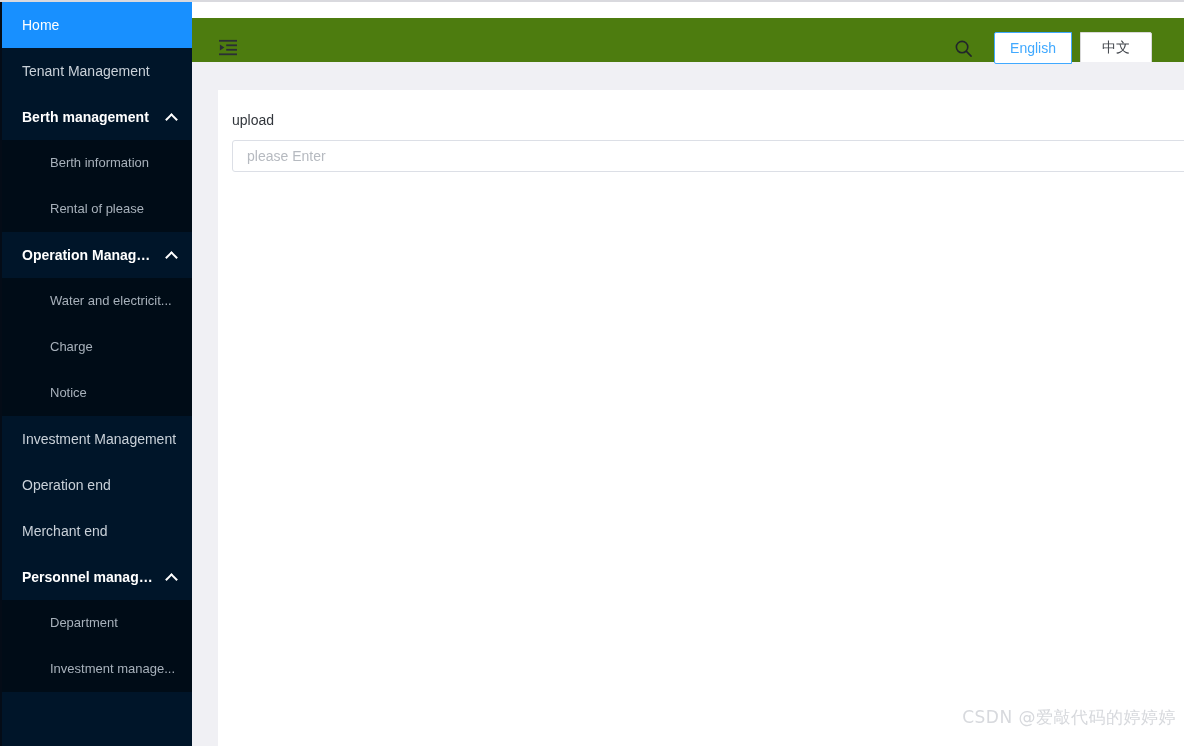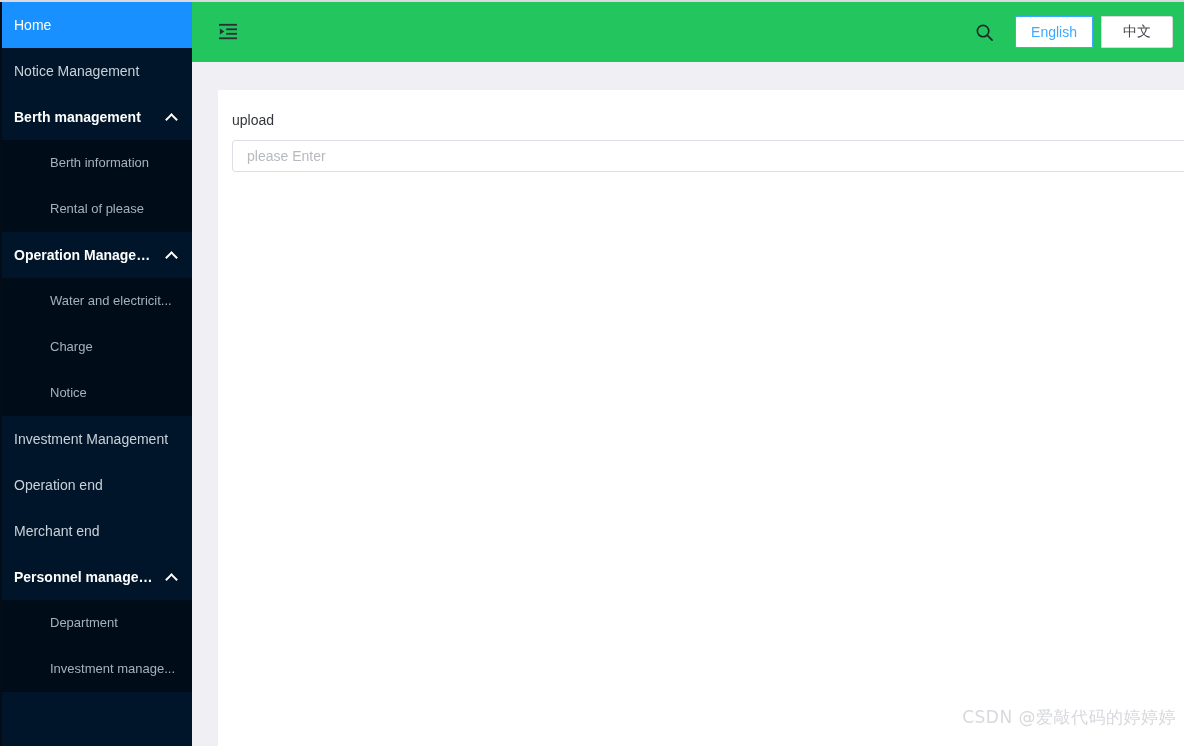--- a/index.html
+++ b/index.html
@@ -40,21 +40,21 @@
     display: flex;
     align-items: center;
     padding: 0 16px 0 24px;
     color: #c9d1d9;
     font-size: 14px;
     line-height: 46px;
     white-space: nowrap;
     cursor: pointer;
     background: #001529;
   }
-  .nav-item.level1 { padding-left: 12px; }
+  .nav-item.level1 { padding-left: 20px; }
   .nav-item .label {
     flex: 1 1 auto;
     overflow: hidden;
     text-overflow: ellipsis;
     white-space: nowrap;
   }
   .nav-item.selected {
     background: #1890ff;
     color: #ffffff;
   }
@@ -87,27 +87,27 @@
     background: #000c17;
     padding-left: 48px;
     color: #a7b1bb;
     font-weight: normal;
     font-size: 13px;
   }
 
   
   .header {
     position: absolute;
-    left: 192px; top: 0;
+    left: 192px; top: 16px;
     width: 992px;
     height: 60px;
-    background: #22c55e;
-    display: flex;
-    align-items: center;
-    padding: 0 7px 0 22px;
+    background: #4d7c0f;
+    display: flex;
+    align-items: center;
+    padding: 0 28px 0 22px;
   }
   .fold-btn {
     width: 28px; height: 28px;
     display: flex;
     align-items: center;
     justify-content: center;
     cursor: pointer;
     flex: 0 0 auto;
   }
   .header-spacer { flex: 1 1 auto; }
@@ -219,21 +219,21 @@
 <body>
 
 <div id="app">
 
   <nav class="sidebar">
     <div class="sidebar-scroll" id="sidebar-list">
         <div class="nav-item level1 selected">
           <span class="label">Home</span>
         </div>
         <div class="nav-item level1">
-          <span class="label">Notice Management</span>
+          <span class="label">Tenant Management</span>
         </div>
         <div class="nav-item level1 parent-open">
           <span class="label">Berth management</span>
           <span class="chev"></span>
         </div>
         <div class="submenu">
           <div class="nav-item level2">
             <span class="label">Berth information</span>
           </div>
           <div class="nav-item level2">

